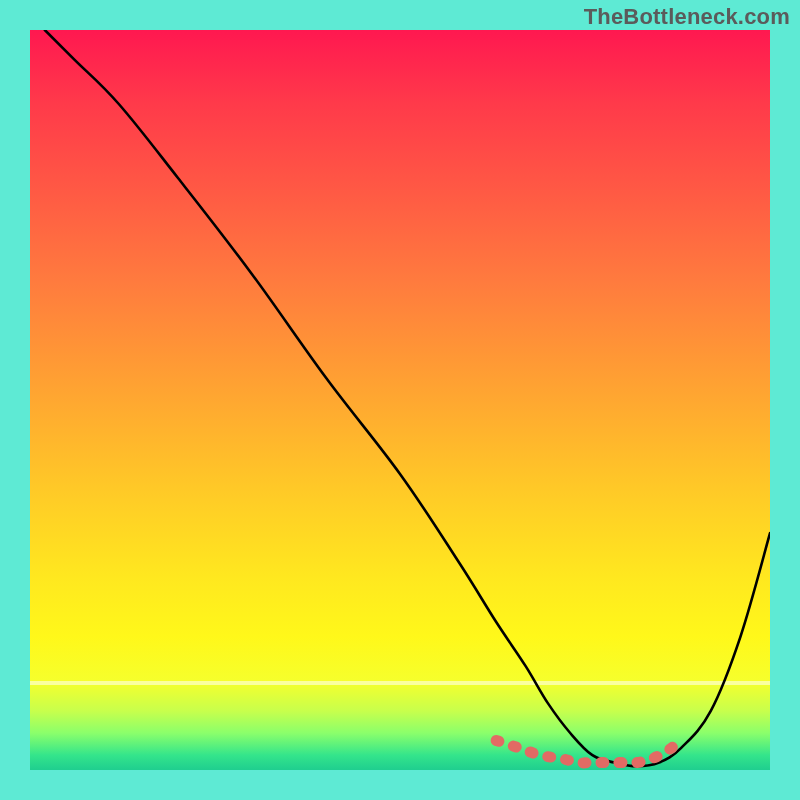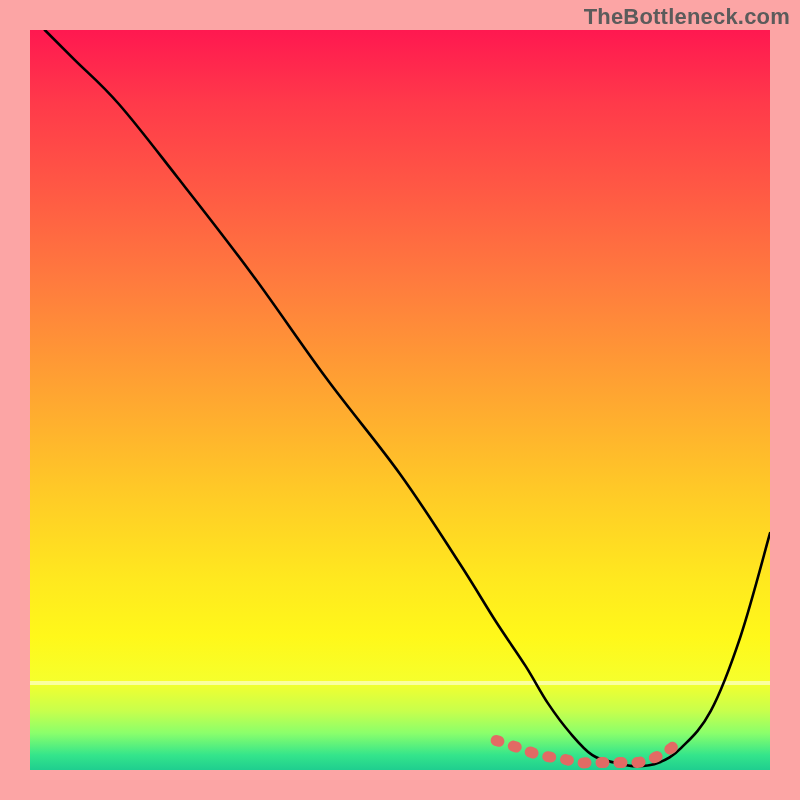--- a/index.html
+++ b/index.html
@@ -8,21 +8,21 @@
     width: 800px;
     height: 800px;
     background: #000;
     overflow: hidden;
     font-family: Arial, Helvetica, sans-serif;
   }
   .frame {
     position: relative;
     width: 800px;
     height: 800px;
-    background: #fca5a5;
+    background: #5eead4;
   }
   .watermark {
     position: absolute;
     top: 4px;
     right: 10px;
     color: #5b5b5b;
     font-size: 22px;
     font-weight: bold;
     letter-spacing: 0.2px;
     z-index: 30;

